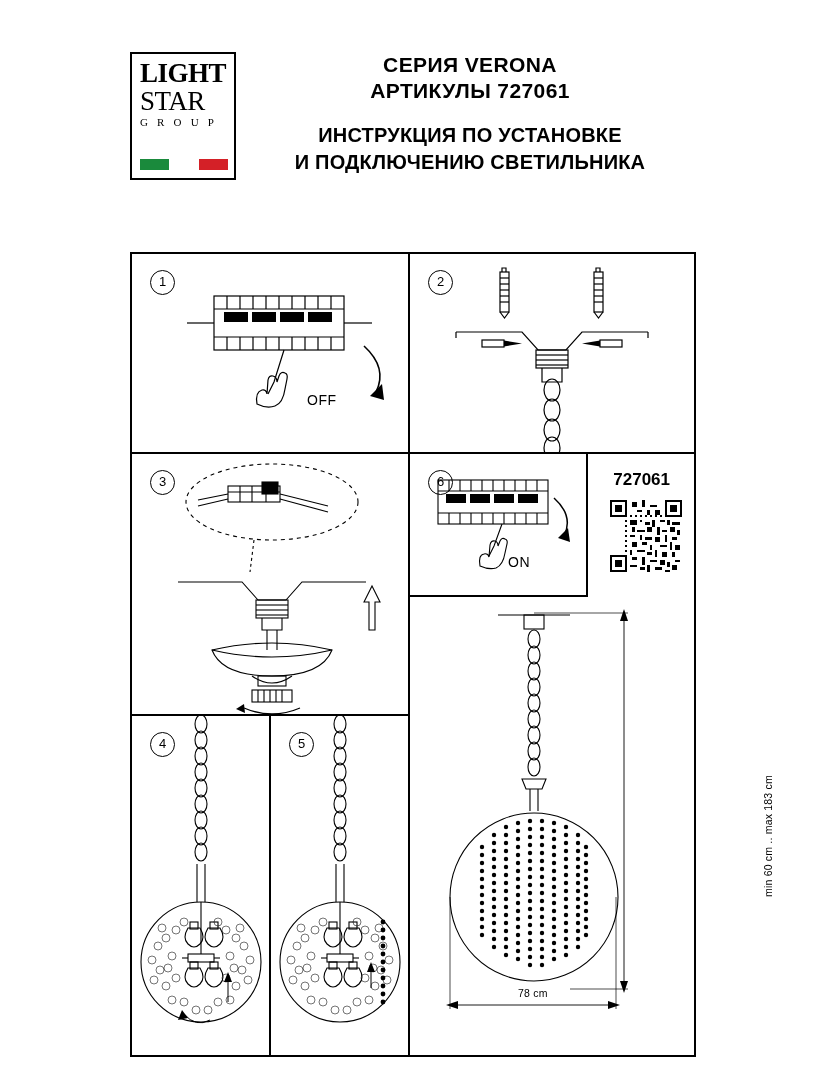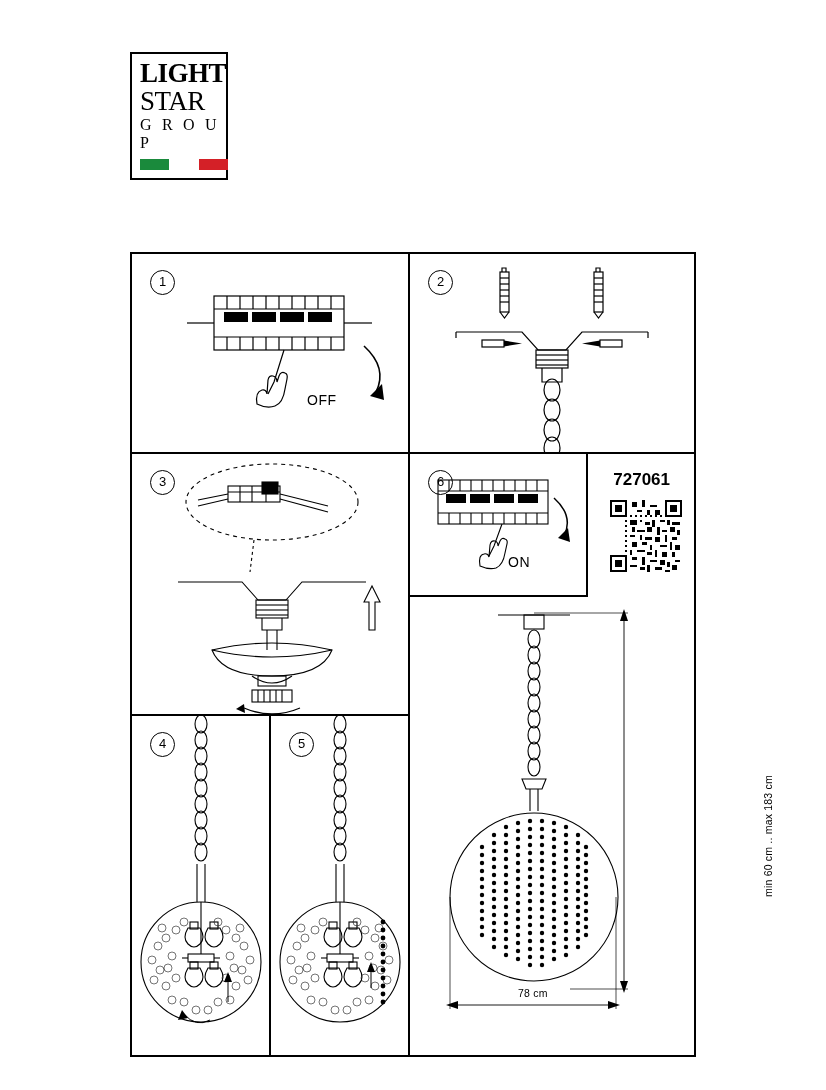--- a/index.html
+++ b/index.html
@@ -26,21 +26,21 @@
     position: absolute;
     left: 130px;
     top: 52px;
     width: 570px;
     height: 140px;
   }
   .logo-box {
     position: absolute;
     left: 0;
     top: 0;
-    width: 98px;
+    width: 106px;
     height: 128px;
     border: 2px solid #000;
     box-sizing: border-box;
   }
   .logo-inner {
     position: absolute;
     left: 8px;
     top: 6px;
     right: 4px;
     bottom: 6px;
@@ -54,21 +54,21 @@
   }
   .logo-star {
     font-family: "Liberation Serif", serif;
     font-weight: normal;
     font-size: 27px;
     line-height: 28px;
     letter-spacing: -0.5px;
   }
   .logo-group {
     font-family: "Liberation Serif", serif;
-    font-size: 16px;
+    font-size: 11px;
     letter-spacing: 3.2px;
     margin-top: 1px;
   }
   .logo-grey {
     position: absolute;
     left: 48px;
     top: 0;
     width: 54px;
     height: 100px;
     background: #d9d9d9;
@@ -194,20 +194,26 @@
         <div class="logo-star">STAR</div>
         <div class="logo-group">G R O U P</div>
       </div>
       <div class="logo-flag">
         <span class="flag-g"></span>
           <span class="flag-w"></span>
           <span class="flag-r"></span>
       </div>
     </div>
 
+    <div class="title-block">
+      <div class="title-line">СЕРИЯ VERONA</div>
+      <div class="title-line">АРТИКУЛЫ 727061</div>
+      <div class="title-sub">ИНСТРУКЦИЯ ПО УСТАНОВКЕ</div>
+      <div class="title-sub" style="margin-top:0">И ПОДКЛЮЧЕНИЮ СВЕТИЛЬНИКА</div>
+    </div>
   </div>
 
   <div class="grid">
 
     <div class="cell c1">
       <div class="num">1</div>
       <svg class="sv" width="278" height="200" viewBox="0 0 278 200">
         <g stroke="#000" stroke-width="1.2" fill="none">
 
           <rect x="82" y="42" width="130" height="54"></rect>

